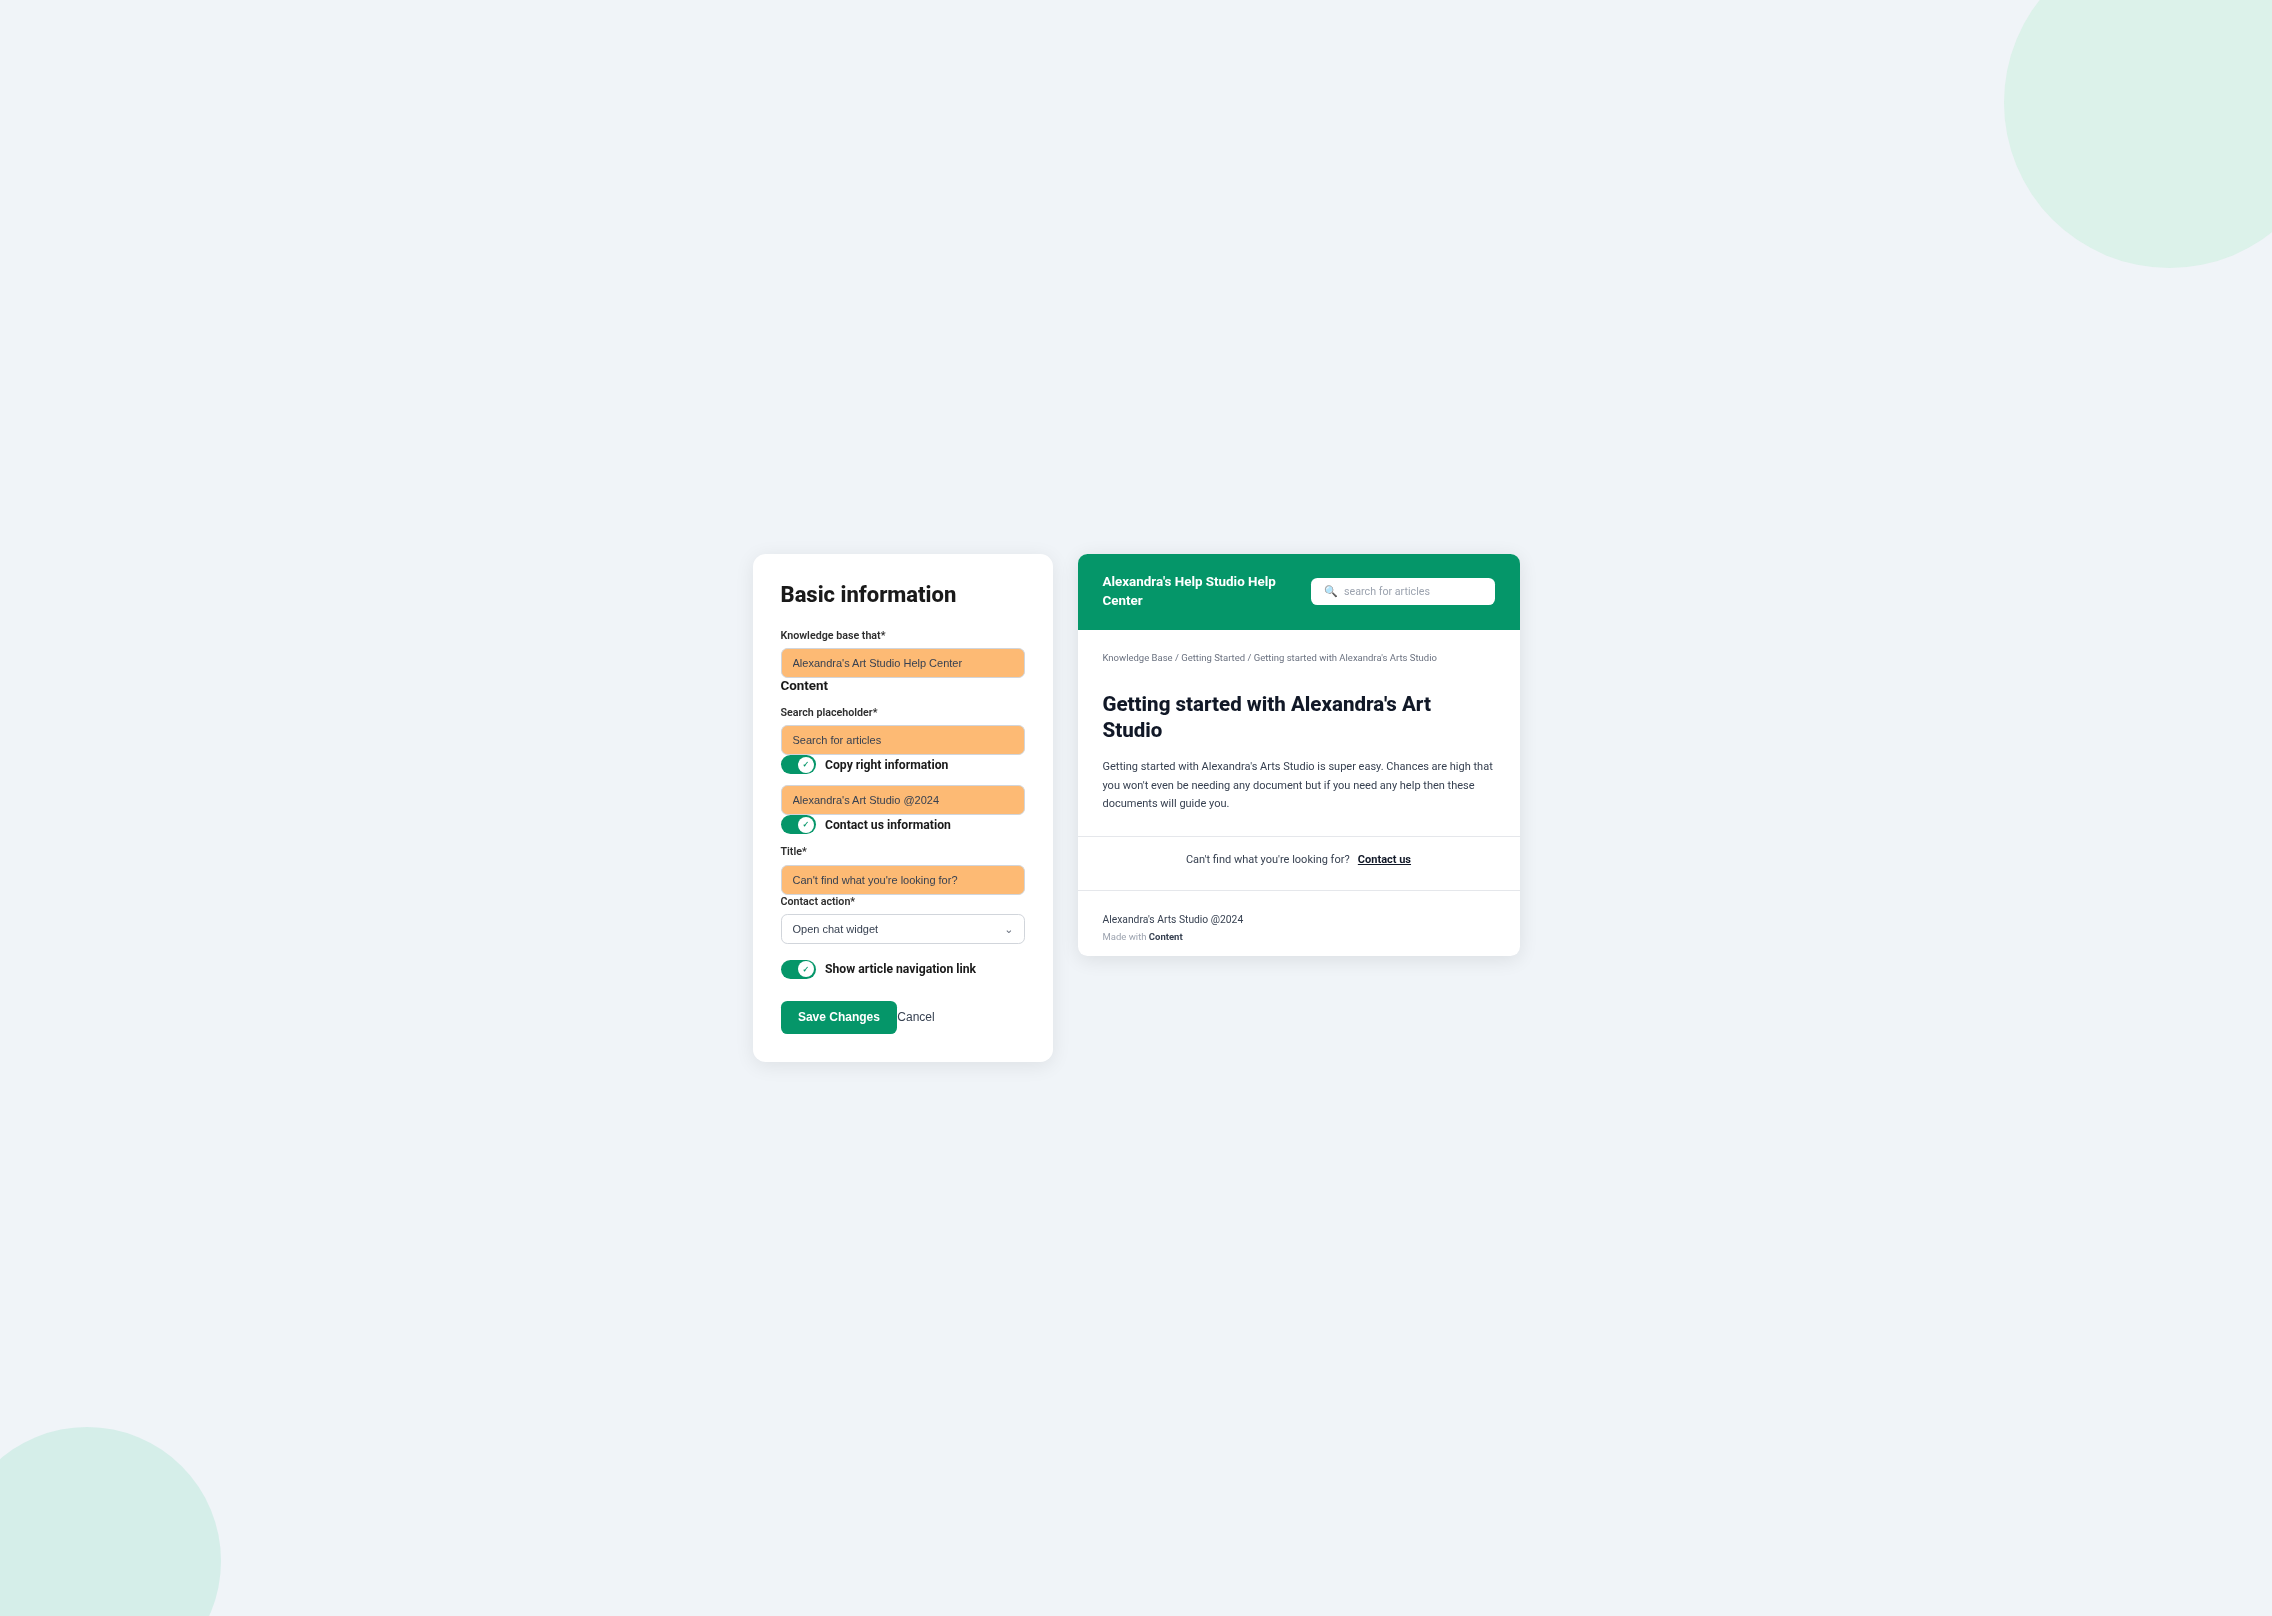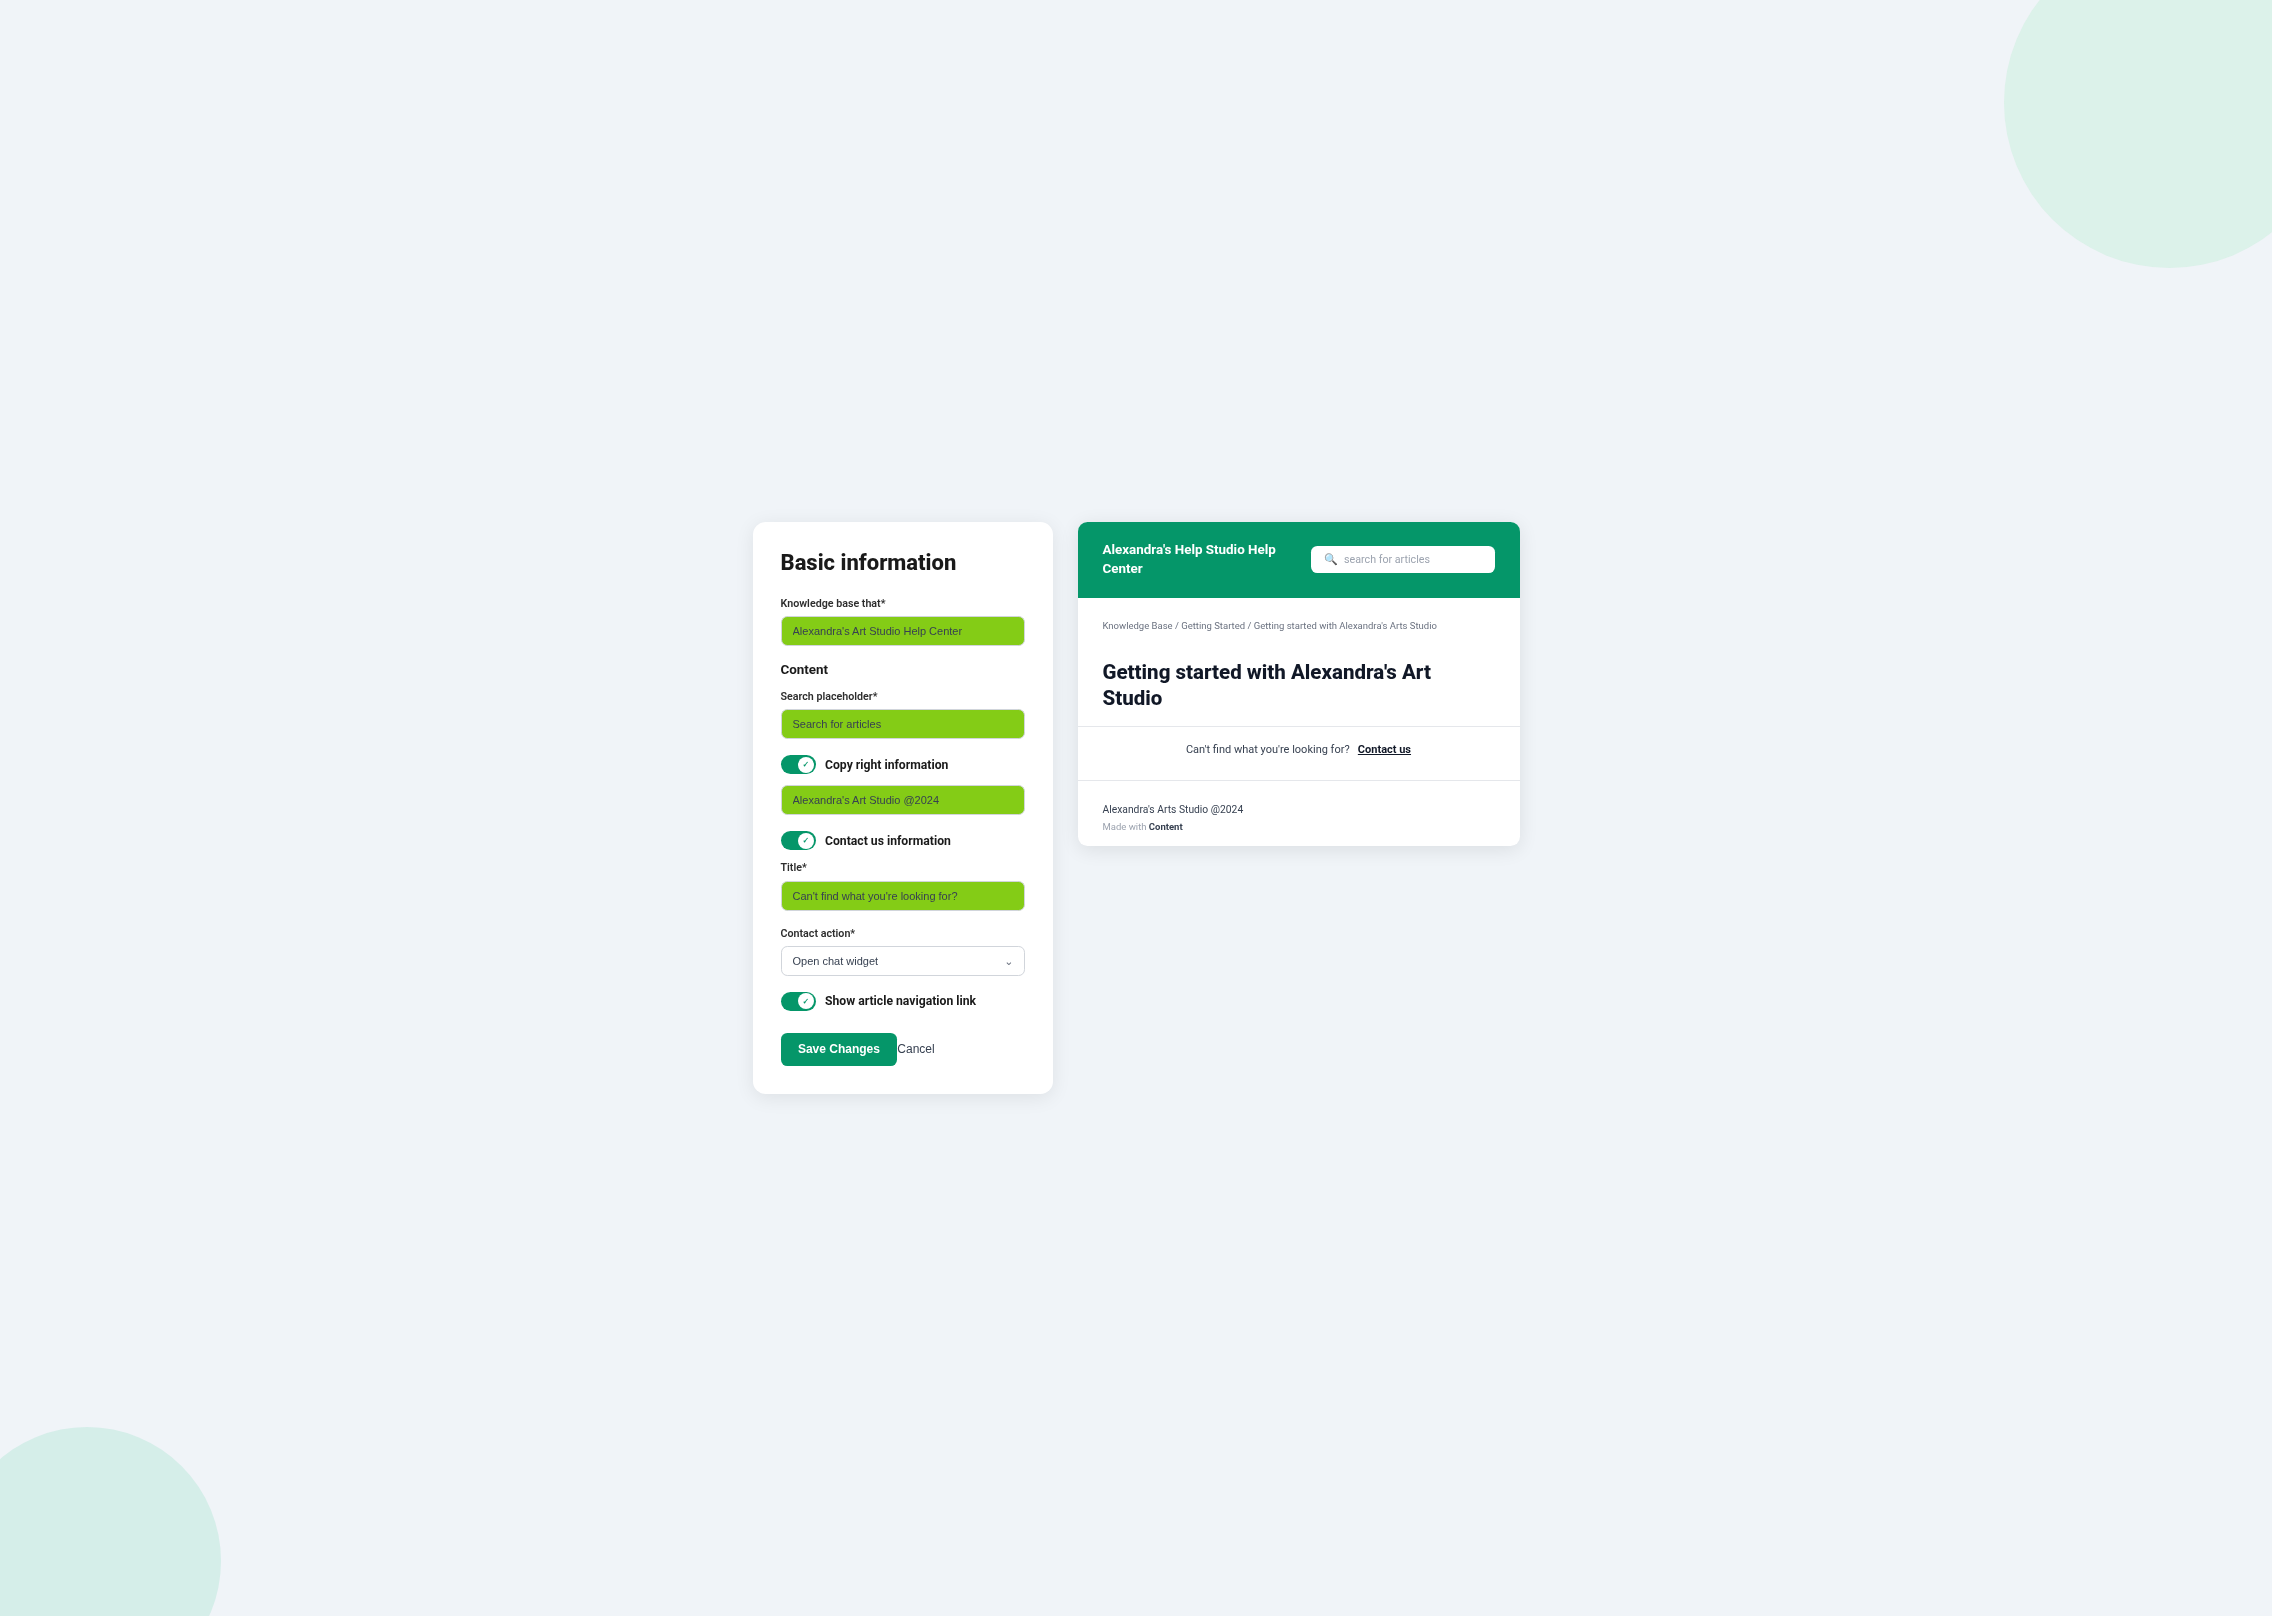--- a/index.html
+++ b/index.html
@@ -70,23 +70,23 @@
       margin-bottom: 6.3px;
     }
 
     .text-input {
       width: 100%;
       padding: 8px 11px;
       border: 1.2px solid #d1d5db;
       border-radius: 6.3px;
       font-size: 11px;
       color: #374151;
-      background: #84cc16;
+      background: #fdba74;
       outline: none;
-      margin-bottom: 16px;
+      margin-bottom: 0;
     }
 
     .section-heading {
       font-size: 13.4px;
       font-weight: 700;
       color: #1a1a1a;
       margin-bottom: 12.6px;
     }
 
     
@@ -376,20 +376,21 @@
         <div class="preview-brand">Alexandra's Help Studio Help Center</div>
         <div class="preview-search-box">
           <span class="preview-search-icon">🔍</span>
           <span class="preview-search-text">search for articles</span>
         </div>
       </div>
 
       <div class="preview-body">
         <div class="preview-breadcrumb">Knowledge Base / Getting Started / Getting started with Alexandra's Arts Studio</div>
         <h2 class="preview-article-title">Getting started with Alexandra's Art Studio</h2>
+        <p class="preview-article-body">Getting started with Alexandra's Arts Studio is super easy. Chances are high that you won't even be needing any document but if you need any help then these documents will guide you.</p>
       </div>
 
       <div class="preview-contact-section">
         <span>Can't find what you're looking for?</span>
         &nbsp;
         <a class="preview-contact-link" href="#">Contact us</a>
       </div>
 
       <div class="preview-footer">
         <div class="preview-footer-copyright">Alexandra's Arts Studio @2024</div>

